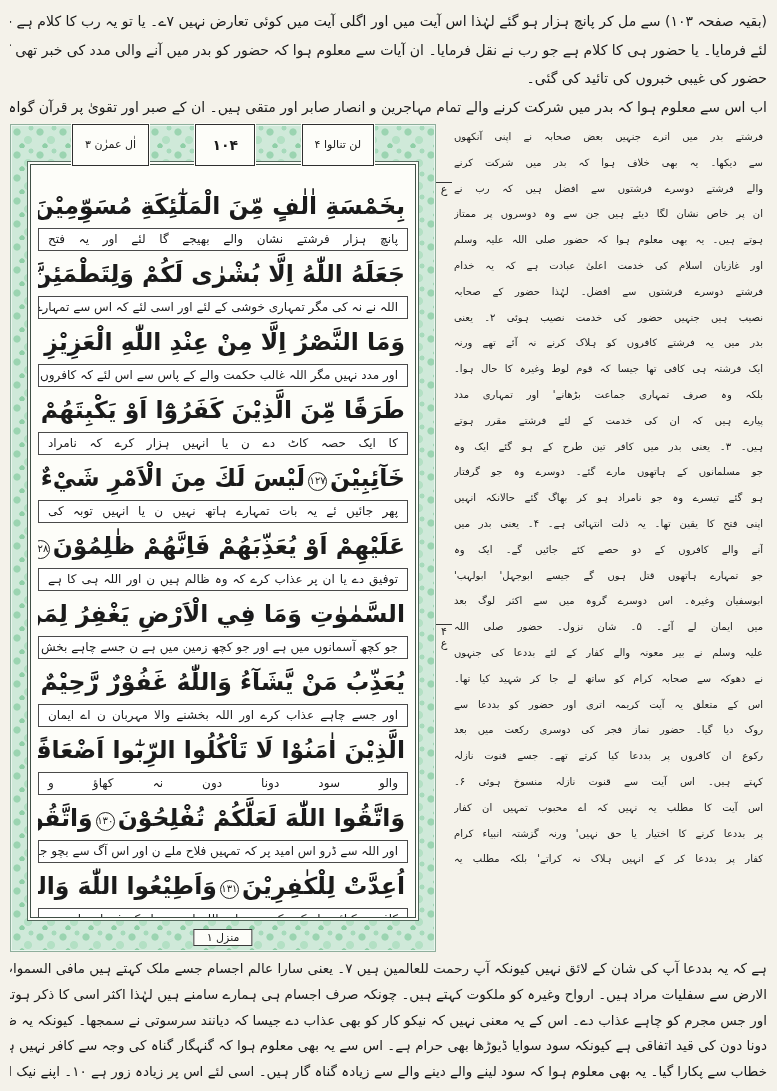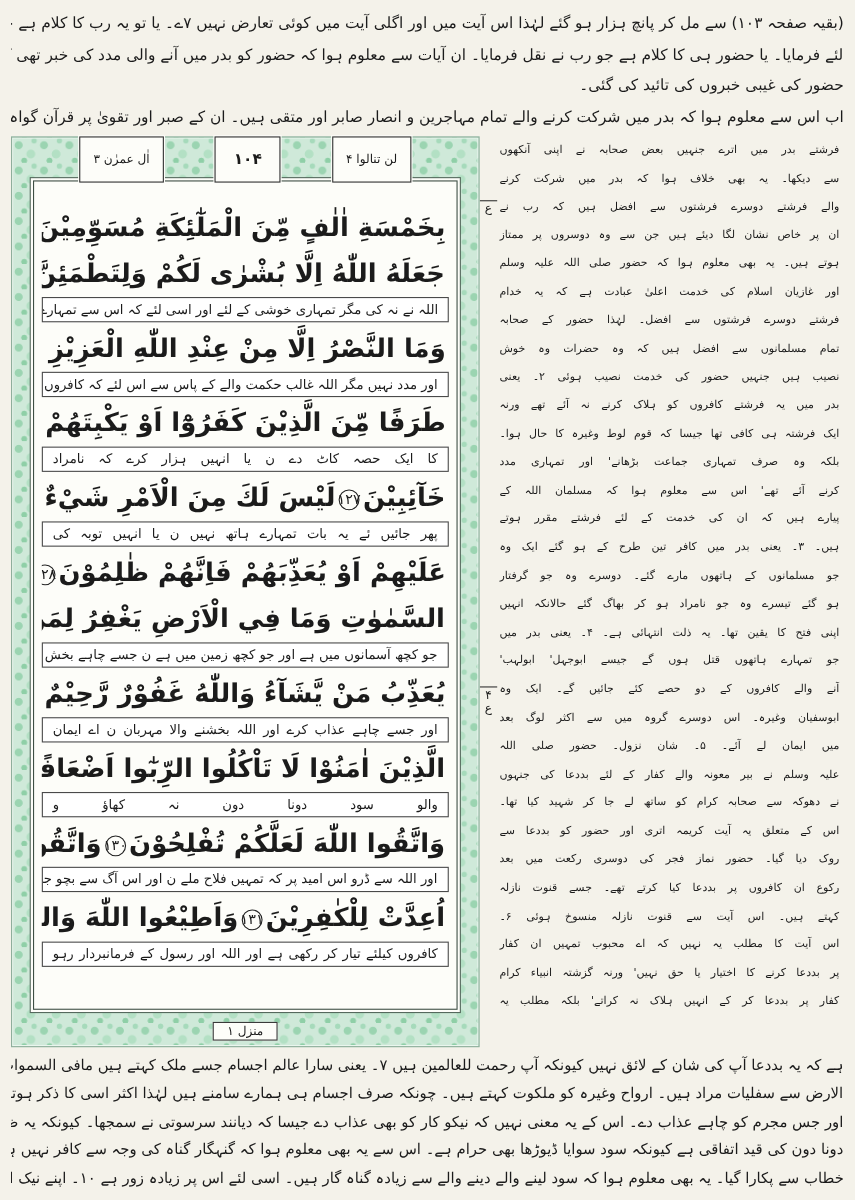--- a/index.html
+++ b/index.html
@@ -78,21 +78,21 @@
   }
   .verse{margin:0;}
   .arabic{
     font-size:23.5px;font-weight:bold;line-height:42px;
     text-align:justify;text-align-last:justify;-moz-text-align-last:justify;
     white-space:nowrap;overflow:hidden;padding:0 3px;
   }
   .ayah{
     display:inline-flex;align-items:center;justify-content:center;
     width:17px;height:17px;border:1.2px solid #222;border-radius:50%;
-    font-size:13px;font-weight:normal;line-height:1;
+    font-size:10px;font-weight:normal;line-height:1;
     vertical-align:2px;margin:0 3px;
   }
   .urdu{
     border:1px solid #4a4a4a;
     font-size:12px;line-height:21px;height:23px;box-sizing:border-box;
     padding:0 9px;margin:1px 0 2px 0;
     text-align:justify;text-align-last:justify;-moz-text-align-last:justify;
     white-space:nowrap;overflow:hidden;
     background:#fff;
   }
@@ -119,33 +119,31 @@
   <div class="main-row">
 
     <div class="commentary">
         <div class="tline">فرشتے بدر میں اترے جنہیں بعض صحابہ نے اپنی آنکھوں</div>
         <div class="tline">سے دیکھا۔ یہ بھی خلاف ہوا کہ بدر میں شرکت کرنے</div>
         <div class="tline">والے فرشتے دوسرے فرشتوں سے افضل ہیں کہ رب نے</div>
         <div class="tline">ان پر خاص نشان لگا دیئے ہیں جن سے وہ دوسروں پر ممتاز</div>
         <div class="tline">ہوتے ہیں۔ یہ بھی معلوم ہوا کہ حضور صلی اللہ علیہ وسلم</div>
         <div class="tline">اور غازیان اسلام کی خدمت اعلیٰ عبادت ہے کہ یہ خدام</div>
         <div class="tline">فرشتے دوسرے فرشتوں سے افضل۔ لہٰذا حضور کے صحابہ</div>
-        <div class="tline">تمام مسلمانوں سے افضل ہیں کہ وہ حضرات وہ خوش</div>
         <div class="tline">نصیب ہیں جنہیں حضور کی خدمت نصیب ہوئی ۲۔ یعنی</div>
         <div class="tline">بدر میں یہ فرشتے کافروں کو ہلاک کرنے نہ آئے تھے ورنہ</div>
         <div class="tline">ایک فرشتہ ہی کافی تھا جیسا کہ قوم لوط وغیرہ کا حال ہوا۔</div>
         <div class="tline">بلکہ وہ صرف تمہاری جماعت بڑھانے' اور تمہاری مدد</div>
-        <div class="tline">کرنے آئے تھے' اس سے معلوم ہوا کہ مسلمان اللہ کے</div>
         <div class="tline">پیارے ہیں کہ ان کی خدمت کے لئے فرشتے مقرر ہوتے</div>
         <div class="tline">ہیں۔ ۳۔ یعنی بدر میں کافر تین طرح کے ہو گئے ایک وہ</div>
         <div class="tline">جو مسلمانوں کے ہاتھوں مارے گئے۔ دوسرے وہ جو گرفتار</div>
         <div class="tline">ہو گئے تیسرے وہ جو نامراد ہو کر بھاگ گئے حالانکہ انہیں</div>
         <div class="tline">اپنی فتح کا یقین تھا۔ یہ ذلت انتہائی ہے۔ ۴۔ یعنی بدر میں</div>
+        <div class="tline">آنے والے کافروں کے دو حصے کئے جائیں گے۔ ایک وہ</div>
         <div class="tline">جو تمہارے ہاتھوں قتل ہوں گے جیسے ابوجہل' ابولہب'</div>
-        <div class="tline">آنے والے کافروں کے دو حصے کئے جائیں گے۔ ایک وہ</div>
         <div class="tline">ابوسفیان وغیرہ۔ اس دوسرے گروہ میں سے اکثر لوگ بعد</div>
         <div class="tline">میں ایمان لے آئے۔ ۵۔ شان نزول۔ حضور صلی اللہ</div>
         <div class="tline">علیہ وسلم نے بیر معونہ والے کفار کے لئے بددعا کی جنہوں</div>
         <div class="tline">نے دھوکہ سے صحابہ کرام کو ساتھ لے جا کر شہید کیا تھا۔</div>
         <div class="tline">اس کے متعلق یہ آیت کریمہ اتری اور حضور کو بددعا سے</div>
         <div class="tline">روک دیا گیا۔ حضور نماز فجر کی دوسری رکعت میں بعد</div>
         <div class="tline">رکوع ان کافروں پر بددعا کیا کرتے تھے۔ جسے قنوت نازلہ</div>
         <div class="tline">کہتے ہیں۔ اس آیت سے قنوت نازلہ منسوخ ہوئی ۶۔</div>
         <div class="tline">اس آیت کا مطلب یہ نہیں کہ اے محبوب تمہیں ان کفار</div>
         <div class="tline">پر بددعا کرنے کا اختیار یا حق نہیں' ورنہ گزشتہ انبیاء کرام</div>
@@ -160,39 +158,41 @@
 
     <div class="quran-box">
       <div class="qheader">
         <div class="hbox">لن تنالوا ۴</div>
         <div class="hbox pageno">۱۰۴</div>
         <div class="hbox">اٰل عمرٰن ۳</div>
       </div>
       <div class="qinner">
           <div class="verse">
     <div class="arabic"><span>بِخَمْسَةِ اٰلٰفٍ مِّنَ الْمَلٰٓئِكَةِ مُسَوِّمِيْنَ</span></div>
+    <div class="urdu">پانچ ہزار فرشتے نشان والے بھیجے گا لئے اور یہ فتح</div>
   </div>
           <div class="verse">
     <div class="arabic"><span>جَعَلَهُ اللّٰهُ اِلَّا بُشْرٰى لَكُمْ وَلِتَطْمَئِنَّ قُلُوْبُكُمْ بِهٖ</span></div>
     <div class="urdu">اللہ نے نہ کی مگر تمہاری خوشی کے لئے اور اسی لئے کہ اس سے تمہارے دلوں کو چین ملے</div>
   </div>
           <div class="verse">
     <div class="arabic"><span>وَمَا النَّصْرُ اِلَّا مِنْ عِنْدِ اللّٰهِ الْعَزِيْزِ الْحَكِيْمِ</span></div>
     <div class="urdu">اور مدد نہیں مگر اللہ غالب حکمت والے کے پاس سے اس لئے کہ کافروں</div>
   </div>
           <div class="verse">
     <div class="arabic"><span>طَرَفًا مِّنَ الَّذِيْنَ كَفَرُوْٓا اَوْ يَكْبِتَهُمْ فَيَنْقَلِبُوْا</span></div>
     <div class="urdu">کا ایک حصہ کاٹ دے ن یا انہیں ہزار کرے کہ نامراد</div>
   </div>
           <div class="verse">
     <div class="arabic"><span>خَآئِبِيْنَ</span><span class="ayah">١٢٧</span><span>لَيْسَ لَكَ مِنَ الْاَمْرِ شَيْءٌ اَوْ يَتُوْبَ</span></div>
     <div class="urdu">پھر جائیں ئے یہ بات تمہارے ہاتھ نہیں ن یا انہیں توبہ کی</div>
   </div>
           <div class="verse">
     <div class="arabic"><span>عَلَيْهِمْ اَوْ يُعَذِّبَهُمْ فَاِنَّهُمْ ظٰلِمُوْنَ</span><span class="ayah">١٢٨</span></div>
+    <div class="urdu">توفیق دے یا ان پر عذاب کرے کہ وہ ظالم ہیں ن اور اللہ ہی کا ہے</div>
   </div>
           <div class="verse">
     <div class="arabic"><span>السَّمٰوٰتِ وَمَا فِي الْاَرْضِ يَغْفِرُ لِمَنْ يَّشَآءُ وَ</span></div>
     <div class="urdu">جو کچھ آسمانوں میں ہے اور جو کچھ زمین میں ہے ن جسے چاہے بخش دے</div>
   </div>
           <div class="verse">
     <div class="arabic"><span>يُعَذِّبُ مَنْ يَّشَآءُ وَاللّٰهُ غَفُوْرٌ رَّحِيْمٌ</span></div>
     <div class="urdu">اور جسے چاہے عذاب کرے اور اللہ بخشنے والا مہربان ن اے ایمان</div>
   </div>
           <div class="verse">

